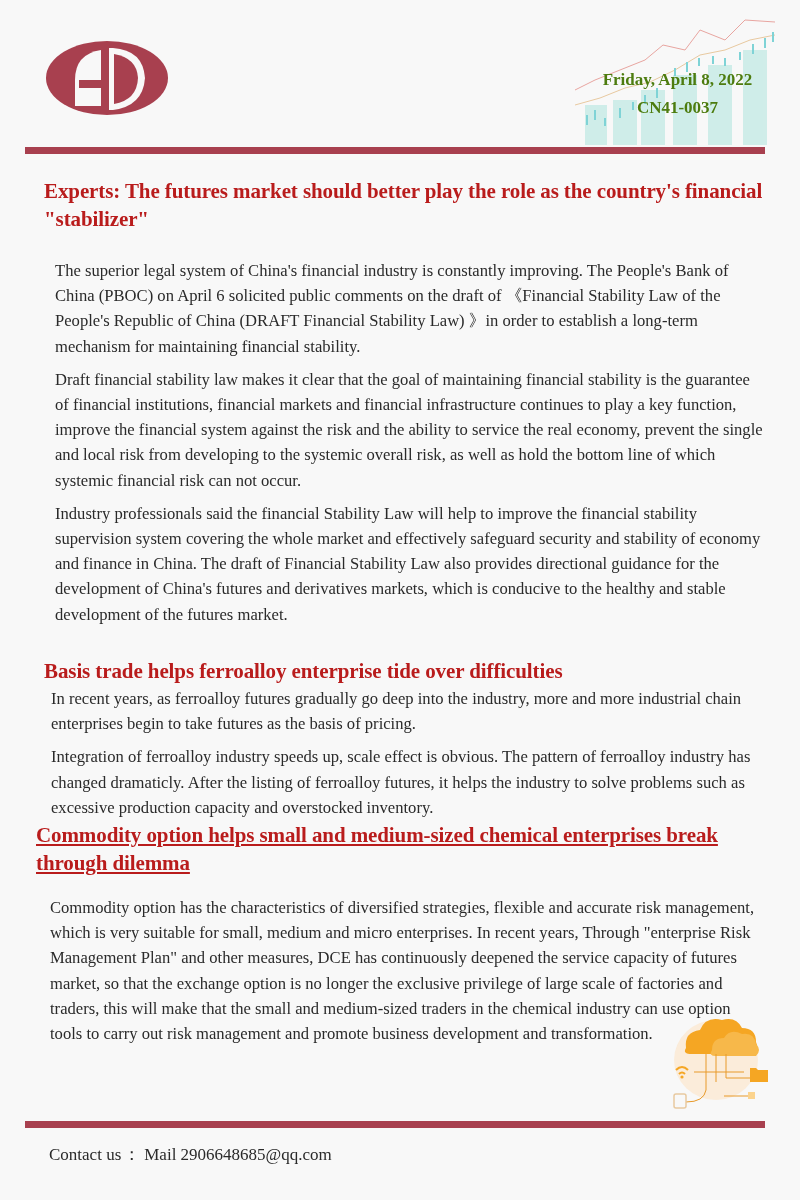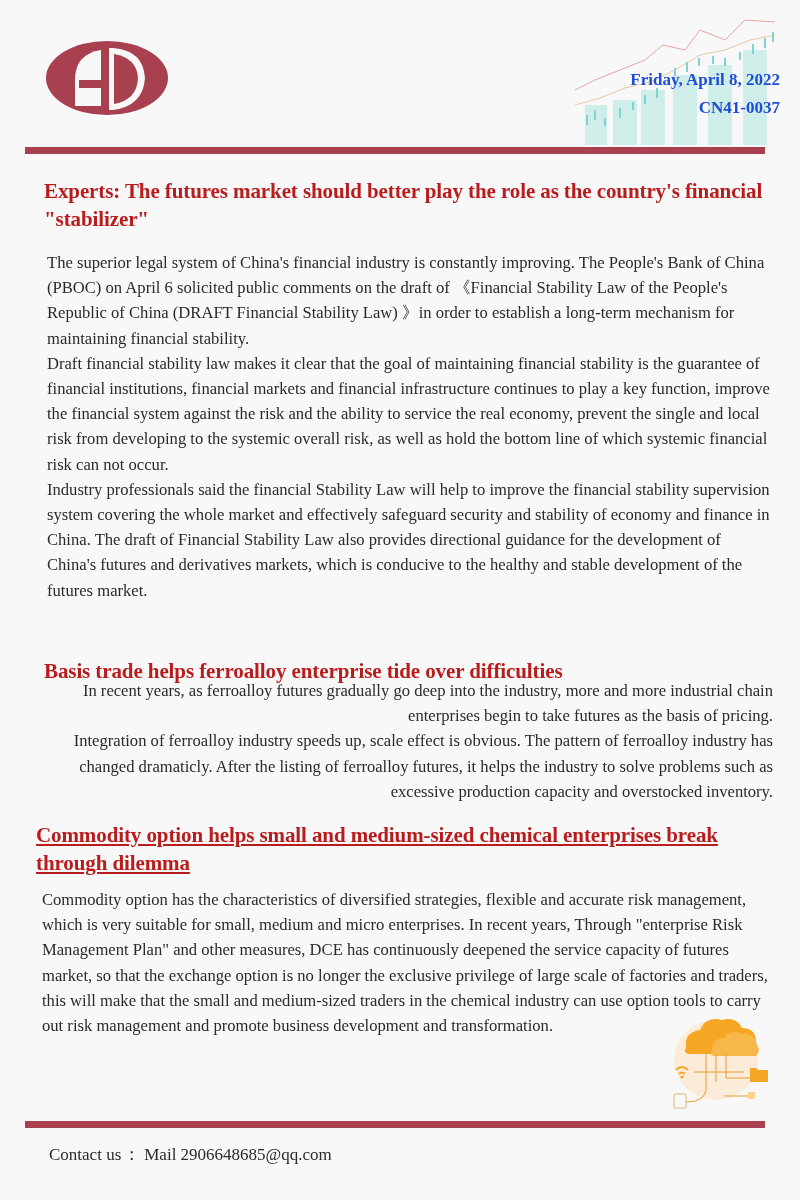--- a/index.html
+++ b/index.html
@@ -8,44 +8,44 @@
 
     .masthead { position: absolute; left: 0; top: 0; width: 800px; height: 160px; }
     .logo { position: absolute; left: 45px; top: 40px; width: 124px; height: 76px; }
     .brand-title {
       position: absolute; left: 186px; top: 44px;
       font-family: "Liberation Serif", serif; font-weight: bold;
       font-size: 53px; letter-spacing: 0.5px; color: #a8404f; white-space: nowrap;
     }
     .deco-chart { position: absolute; left: 575px; top: 10px; width: 205px; height: 135px; }
     .issue-info {
-      position: absolute; left: 575px; top: 66px; width: 205px; text-align: right;
-      font-family: "Liberation Serif", serif; font-weight: bold; font-size: 17px; color: #1d4ed8;
+      position: absolute; left: 575px; top: 66px; width: 205px; text-align: center;
+      font-family: "Liberation Serif", serif; font-weight: bold; font-size: 17px; color: #4d7c0f;
       line-height: 28px;
     }
     .rule { position: absolute; left: 25px; width: 740px; height: 7px; background: #a8404f; }
     .rule.top { top: 147px; }
     .rule.bottom { top: 1121px; }
 
     .article { position: absolute; left: 0; width: 800px; }
     .headline {
       font-family: "Liberation Serif", serif; font-weight: bold; font-size: 21px;
       color: #b91c1c; line-height: 28px; letter-spacing: -0.1px;
     }
     .body-text {
       font-family: "Liberation Serif", serif; font-size: 16.6px; line-height: 25.2px;
       color: #2a2a2a;
     }
-    .body-text p { margin: 0; }
+    .body-text p { margin: 8px; }
 
     #a1 .headline { position: absolute; left: 44px; top: 177px; width: 720px; }
     #a1 .body-text { position: absolute; left: 47px; top: 250px; width: 725px; }
 
     #a2 .headline { position: absolute; left: 44px; top: 657px; width: 720px; }
-    #a2 .body-text { position: absolute; left: 43px; top: 678px; width: 730px; text-align: right; }
+    #a2 .body-text { position: absolute; left: 43px; top: 678px; width: 730px; }
 
     #a3 .headline { position: absolute; left: 36px; top: 821px; width: 720px; text-decoration: underline; }
     #a3 .body-text { position: absolute; left: 42px; top: 887px; width: 730px; }
 
     .cloud-illus { position: absolute; left: 664px; top: 1010px; width: 110px; height: 100px; }
 
     .footer-contact {
       position: absolute; left: 49px; top: 1143px;
       font-family: "Liberation Serif", serif; font-size: 17px; color: #2a2a2a; white-space: nowrap; text-align: center;
     }

